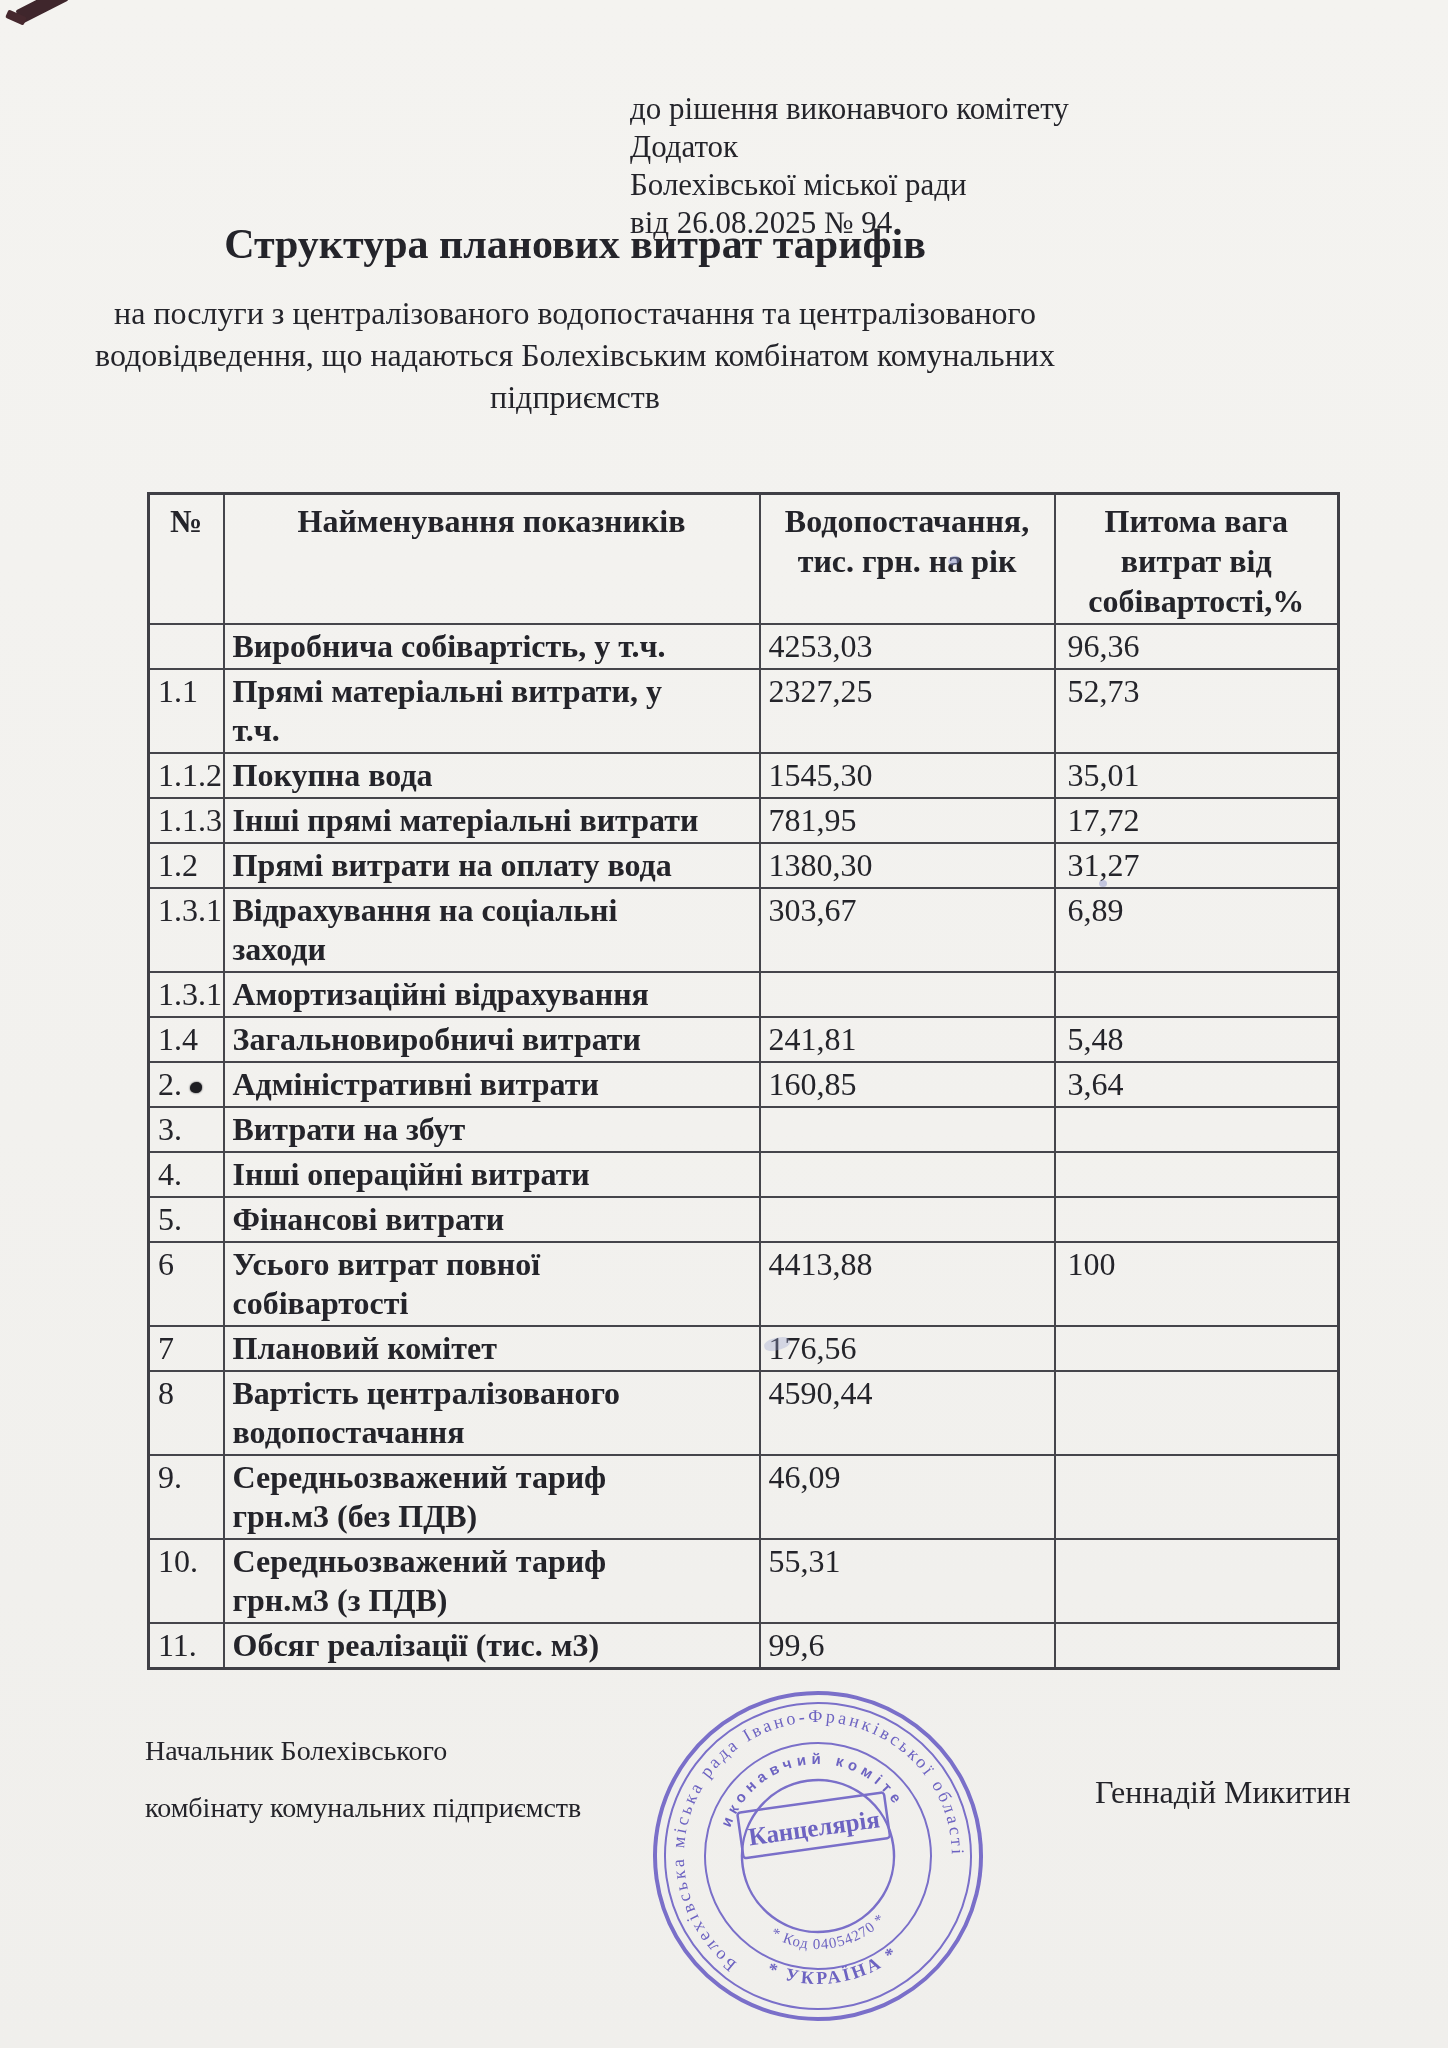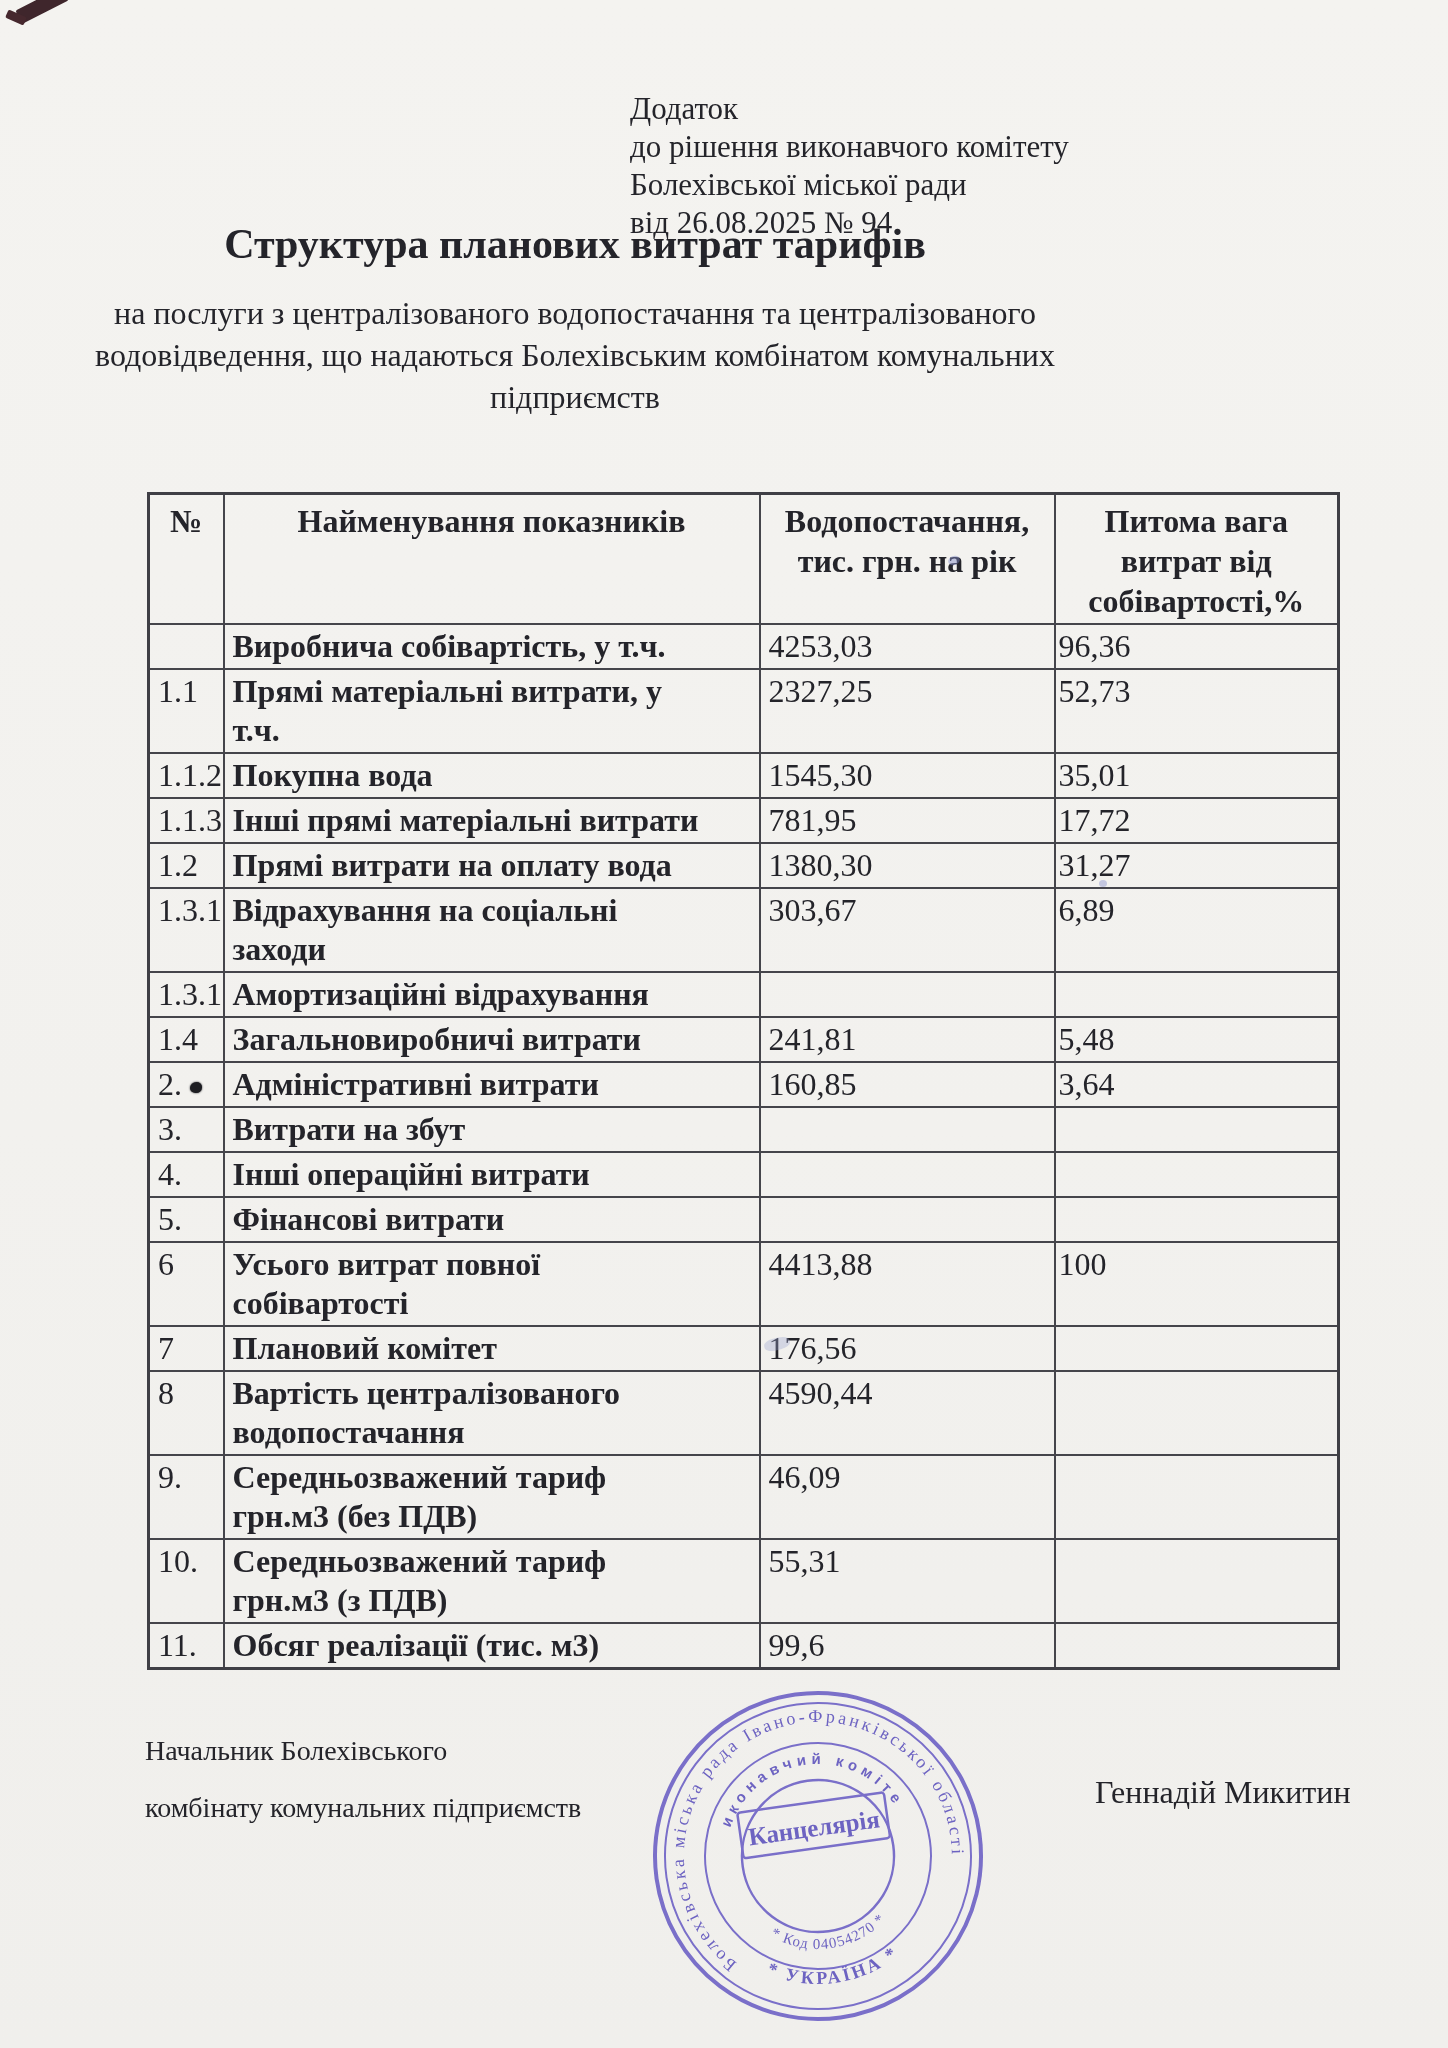--- a/index.html
+++ b/index.html
@@ -31,21 +31,21 @@
     font-size:32px;line-height:39px;padding:2px 8px;
   }
   .cost-table{border:3px solid #3f3f45;}
   .cost-table th{font-weight:bold;text-align:center;height:116px;padding-top:6px;white-space:pre-line;line-height:40px;}
   .col-id{width:75px;}
   .col-name{width:536px;}
   .col-value{width:295px;}
   .col-share{width:284px;}
   td.cell-name{white-space:pre-line;font-weight:bold;}
   td.cell-value{}
-  td.cell-share{padding-left:3px;}
+  td.cell-share{padding-left:12px;}
   .inkdot{display:inline-block;width:12px;height:11px;border-radius:60% 50% 55% 50%;background:#1d1d22;margin-left:8px;vertical-align:middle;box-shadow:0 0 2px #1d1d22;}
 
   
   .sig-position{left:145px;top:1722px;font-size:28px;line-height:57px;}
   .sig-name{left:1095px;top:1774px;font-size:32px;}
 
   
   .stamp{left:648px;top:1686px;width:340px;height:340px;transform:rotate(-8deg);opacity:.86;z-index:5;}
   .stamp text{fill:#584dbb;}
 
@@ -54,22 +54,22 @@
   .speck2{left:1099px;top:880px;width:8px;height:7px;background:#7e88c8;opacity:.4;border-radius:50%;}
   .speck3{left:764px;top:1338px;width:26px;height:12px;background:#9aa2cf;opacity:.35;border-radius:40%;transform:rotate(-14deg);}
 </style>
 </head>
 <body>
 
 <div class="abs corner-mark-a"></div>
 <div class="abs corner-mark-b"></div>
 
 <div class="abs header-ref">
+  <div>до рішення виконавчого комітету</div>
   <div>Додаток</div>
-  <div>до рішення виконавчого комітету</div>
   <div>Болехівської міської ради</div>
   <div>від 26.08.2025 № 94</div>
 </div>
 
 <div class="abs title-wrap">
   <div class="title-main">Структура планових витрат тарифів</div>
   <div class="title-sub preline">на послуги з централізованого водопостачання та централізованого
 водовідведення, що надаються Болехівським комбінатом комунальних
 підприємств</div>
 </div>

